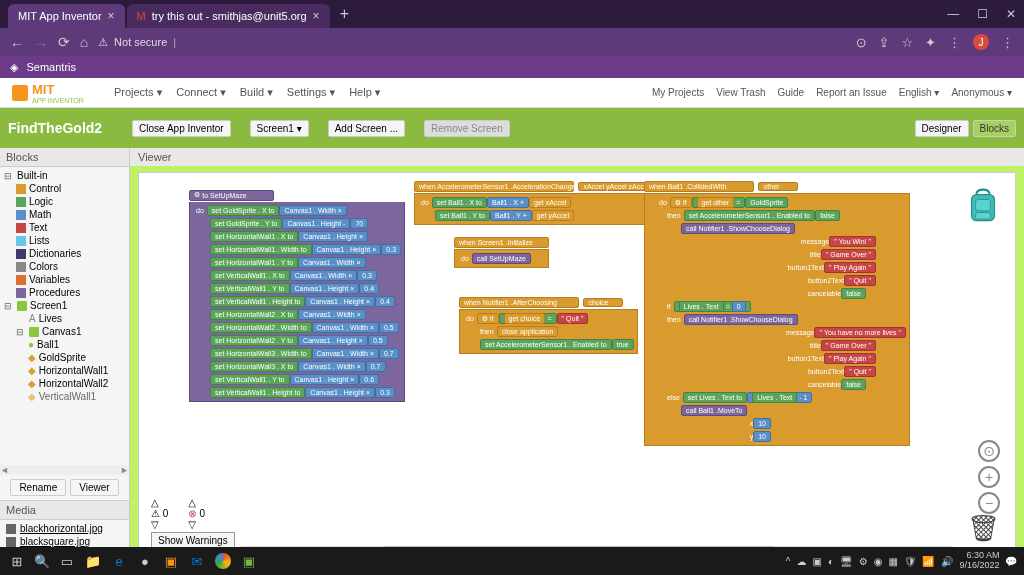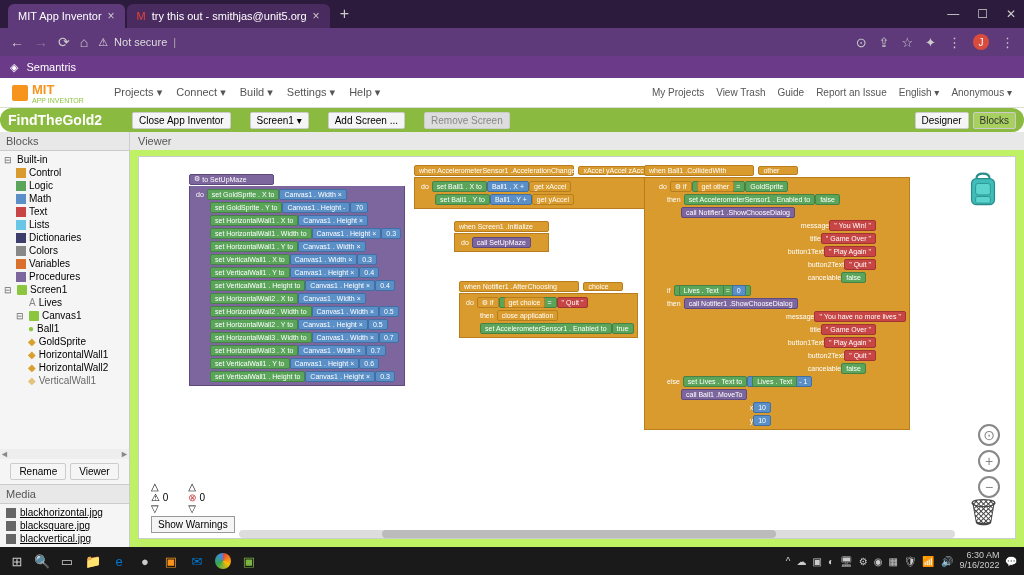--- a/index.html
+++ b/index.html
@@ -26,21 +26,21 @@
 .app-header { background: #fff; height: 30px; display: flex; align-items: center; padding: 0 12px; border-bottom: 1px solid #ddd; }
 .logo-area { display: flex; align-items: center; gap: 4px; }
 .logo-icon { width: 16px; height: 16px; background: #f7941e; border-radius: 2px; }
 .logo-text { font-size: 13px; font-weight: bold; color: #f7941e; }
 .logo-sub { font-size: 7px; color: #8cc63e; }
 .menu { display: flex; gap: 14px; margin-left: 30px; font-size: 11px; color: #555; }
 .menu-item { cursor: pointer; }
 .right-menu { margin-left: auto; display: flex; gap: 12px; font-size: 10px; color: #555; }
 
 
-.green-bar { background: #8aba3f; height: 24px; display: flex; align-items: center; padding: 0 8px; border-radius: 12px; }
+.green-bar { background: #8aba3f; height: 40px; display: flex; align-items: center; padding: 0 8px; }
 .project-name { color: #fff; font-size: 14px; font-weight: bold; }
 .gb-buttons { display: flex; gap: 19px; margin-left: 30px; }
 .gb-btn { background: #f5f5f5; border: 1px solid #ccc; font-size: 10px; padding: 2px 6px; border-radius: 2px; cursor: pointer; }
 .gb-btn.disabled { background: #ddd; color: #888; }
 .gb-right { margin-left: auto; display: flex; gap: 4px; }
 .gb-btn.active { background: #a8d060; color: #333; }
 
 
 .main { display: flex; height: calc(100% - 132px - 28px); }
 .sidebar { width: 130px; background: #f5f5f5; border-right: 1px solid #ccc; display: flex; flex-direction: column; }

